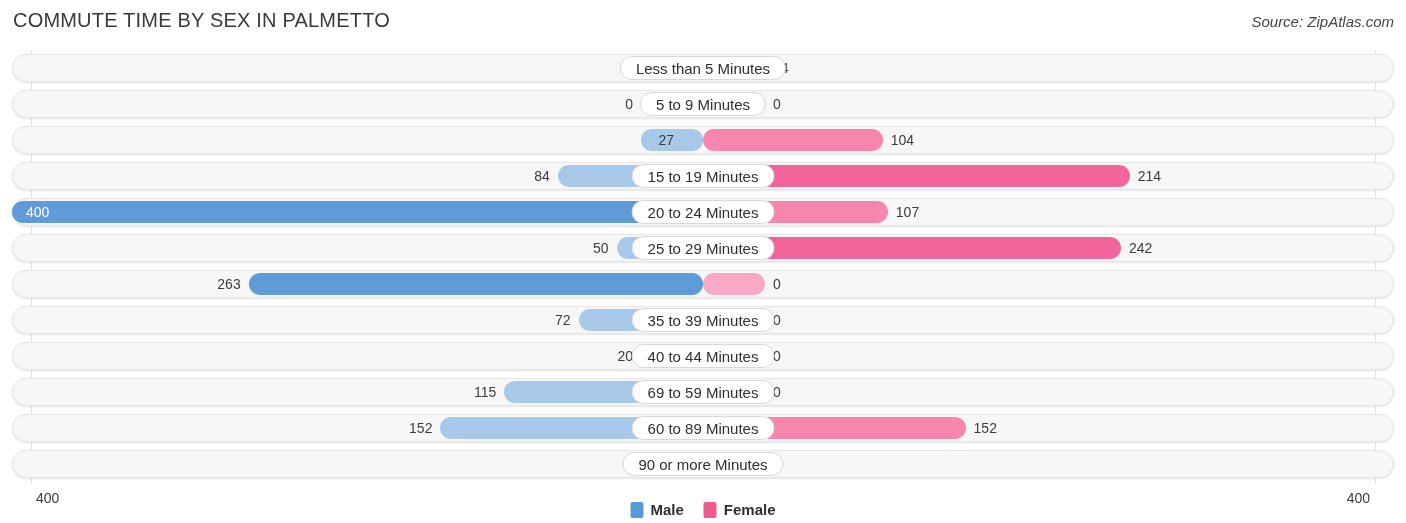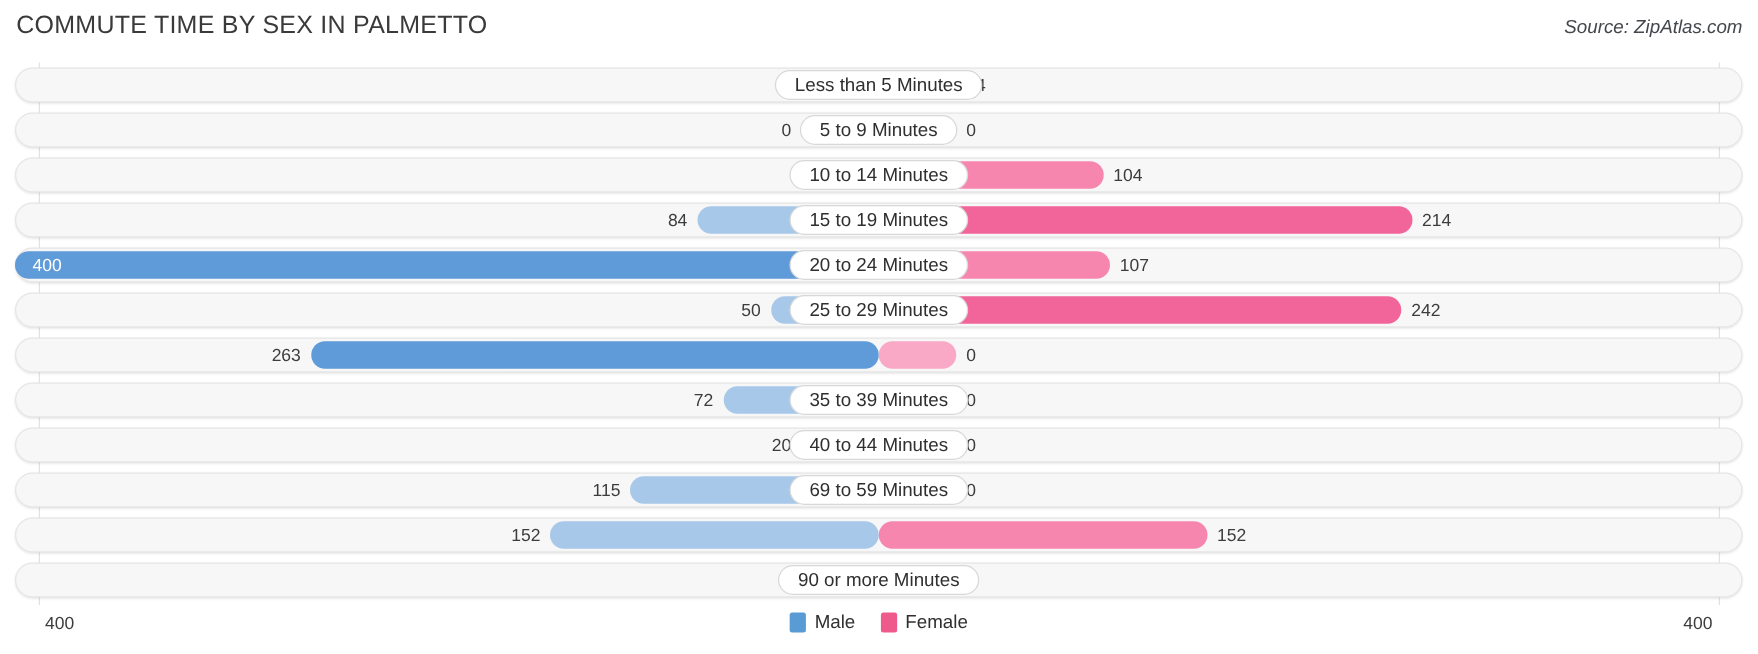--- a/index.html
+++ b/index.html
@@ -67,22 +67,22 @@
 
   
   .footer{position:absolute;left:0;top:484px;width:1406px;height:39px;}
   .axis{
     position:absolute;top:6px;
     font-size:14px;color:#3c3c3c;white-space:nowrap;
   }
   .axis-left{left:36px;}
   .axis-right{right:36px;}
   .legend{
-    position:absolute;left:50%;top:5px;transform:translateX(-50%);
-    display:flex;align-items:center;gap:20px;white-space:nowrap;
+    position:absolute;left:50%;top:17px;transform:translateX(-50%);
+    display:flex;align-items:center;gap:20px;white-space:nowrap;font-weight:bold;
   }
   .leg{display:flex;align-items:center;gap:7px;}
   .swatch{width:13px;height:16px;border-radius:2px;display:block;}
   .leg-label{font-size:15px;color:#2f2f2f;}
 </style>
 </head>
 <body>
 
 <div class="chart">
 
@@ -109,21 +109,20 @@
         <div class="val" style="right: 761px;">0</div>
         <div class="val" style="left: 761px;">0</div>
         <div class="catpill">5 to 9 Minutes</div>
       </div>
       <div class="row" style="top: 76px;">
         <div class="track"></div>
         <div class="bar male" style="width: 62px; background: rgb(168, 200, 234);"></div>
         <div class="bar female" style="width: 179.66px; background: rgb(247, 134, 174);"></div>
         <div class="val" style="right: 720px;">27</div>
         <div class="val" style="left: 878.66px;">104</div>
-        <div class="catpill">10 to 14 Minutes</div>
       </div>
       <div class="row" style="top: 112px;">
         <div class="track"></div>
         <div class="bar male" style="width: 145.11px; background: rgb(168, 200, 234);"></div>
         <div class="bar female" style="width: 426.692px; background: rgb(242, 101, 154);"></div>
         <div class="val" style="right: 844.11px;">84</div>
         <div class="val" style="left: 1125.69px;">214</div>
         <div class="catpill">15 to 19 Minutes</div>
       </div>
       <div class="row" style="top: 148px;">
@@ -172,20 +171,21 @@
         <div class="val" style="right: 897.663px;">115</div>
         <div class="val" style="left: 761px;">0</div>
         <div class="catpill">69 to 59 Minutes</div>
       </div>
       <div class="row" style="top: 364px;">
         <div class="track"></div>
         <div class="bar male" style="width: 262.58px; background: rgb(168, 200, 234);"></div>
         <div class="bar female" style="width: 262.58px; background: rgb(247, 134, 174);"></div>
         <div class="val" style="right: 961.58px;">152</div>
         <div class="val" style="left: 961.58px;">152</div>
+        <div class="catpill">60 to 89 Minutes</div>
       </div>
       <div class="row" style="top: 400px;">
         <div class="track"></div>
         <div class="bar male" style="width: 62px; background: rgb(168, 200, 234);"></div>
         <div class="bar female" style="width: 62px; background: rgb(249, 168, 197);"></div>
         <div class="val" style="right: 761px;">0</div>
         <div class="val" style="left: 761px;">0</div>
         <div class="catpill">90 or more Minutes</div>
       </div>
     </div>

